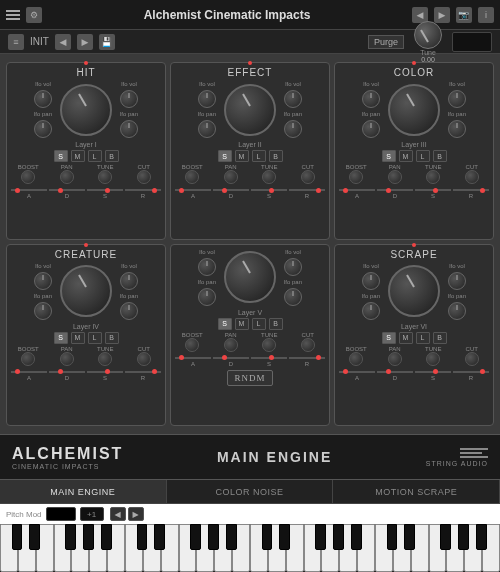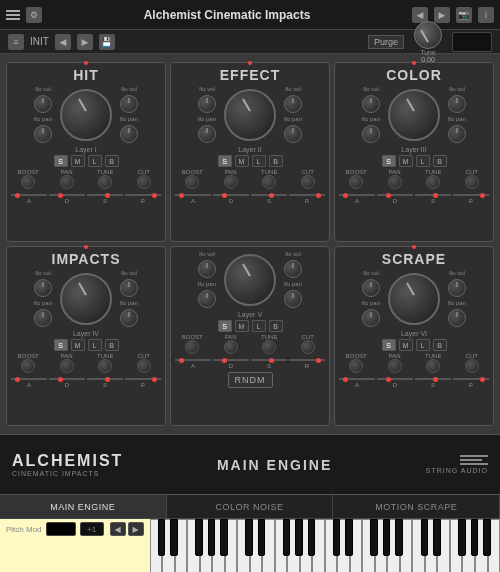--- a/index.html
+++ b/index.html
@@ -80,22 +80,22 @@
       background: #2e2e2e;
       border: 1px solid #555;
       border-radius: 4px;
       padding: 4px;
       display: flex;
       flex-direction: column;
       align-items: center;
       gap: 2px;
     }
     .layer-title {
-      font-size: 14px;
-      font-weight: bold;
+      font-size: 10px;
+      font-weight: normal;
       color: #ccc;
       letter-spacing: 1px;
       margin-bottom: 1px;
     }
     .knob-row {
       display: flex;
       align-items: center;
       gap: 8px;
       position: relative;
     }
@@ -197,21 +197,21 @@
       width: 5px; height: 5px;
       background: #e44;
       border-radius: 50%;
       position: absolute;
       top: -1.5px;
     }
 
     
     .bottom-strip {
       background: #1a1a1a;
-      height: 61px;
+      height: 46px;
       display: flex;
       align-items: center;
       padding: 0 12px;
       border-top: 1px solid #555;
       border-bottom: 1px solid #555;
       gap: 36px;
     }
     .brand-block {
       display: flex; flex-direction: column;
     }
@@ -255,23 +255,24 @@
       border-right: 1px solid #444;
       letter-spacing: 0.5px;
     }
     .tab-item.active {
       background: #333;
       color: #ddd;
     }
 
     
     .keyboard-area {
-      background: #fef9c3;
+      background: #ffffff;
       height: 68px;
       display: flex;
+      flex-direction: column;
     }
     .pitch-mod-row {
       display: flex;
       align-items: center;
       padding: 2px 6px;
       gap: 4px;
       height: 20px;
     }
     .pitch-mod-label {
       font-size: 8px; color: #888;
@@ -322,20 +323,21 @@
       border: 1px solid #666;
       color: #aaa;
       font-size: 9px;
       padding: 2px 6px;
       cursor: pointer;
       border-radius: 2px;
       margin: 0 auto;
       display: block;
       margin-top: 1px;
       letter-spacing: 1px;
+      font-family: Liberation Serif, serif;
     }
   </style>
 </head>
 <body>
 
 <div class="top-bar">
   <div class="menu-icon">
     <span></span>
       <span></span>
       <span></span>
@@ -600,21 +602,21 @@
               <div class="slider-dot" style="left: 75%;"></div>
             </div>
           </div>
           <div class="adsr-label">R</div>
         </div>
       </div>
     </div>
     <div class="layer-cell">
       <div style="position: relative; display: flex; align-items: center; justify-content: center; width: 100%;">
         <div style="width: 4px; height: 4px; background: rgb(238, 68, 68); border-radius: 50%; position: absolute; top: 0px; left: 50%; transform: translateX(-50%) translateY(-6px);"></div>
-        <div class="layer-title">IMPACTS</div>
+        <div class="layer-title">CREATURE</div>
       </div>
       <div class="knob-row">
         <div class="vol-pan-col">
           <div class="vol-pan-label">lfo vol</div>
           <div class="small-knob"></div>
           <div class="vol-pan-label">lfo pan</div>
           <div class="small-knob"></div>
         </div>
         <div class="big-knob"></div>
         <div class="vol-pan-col">

